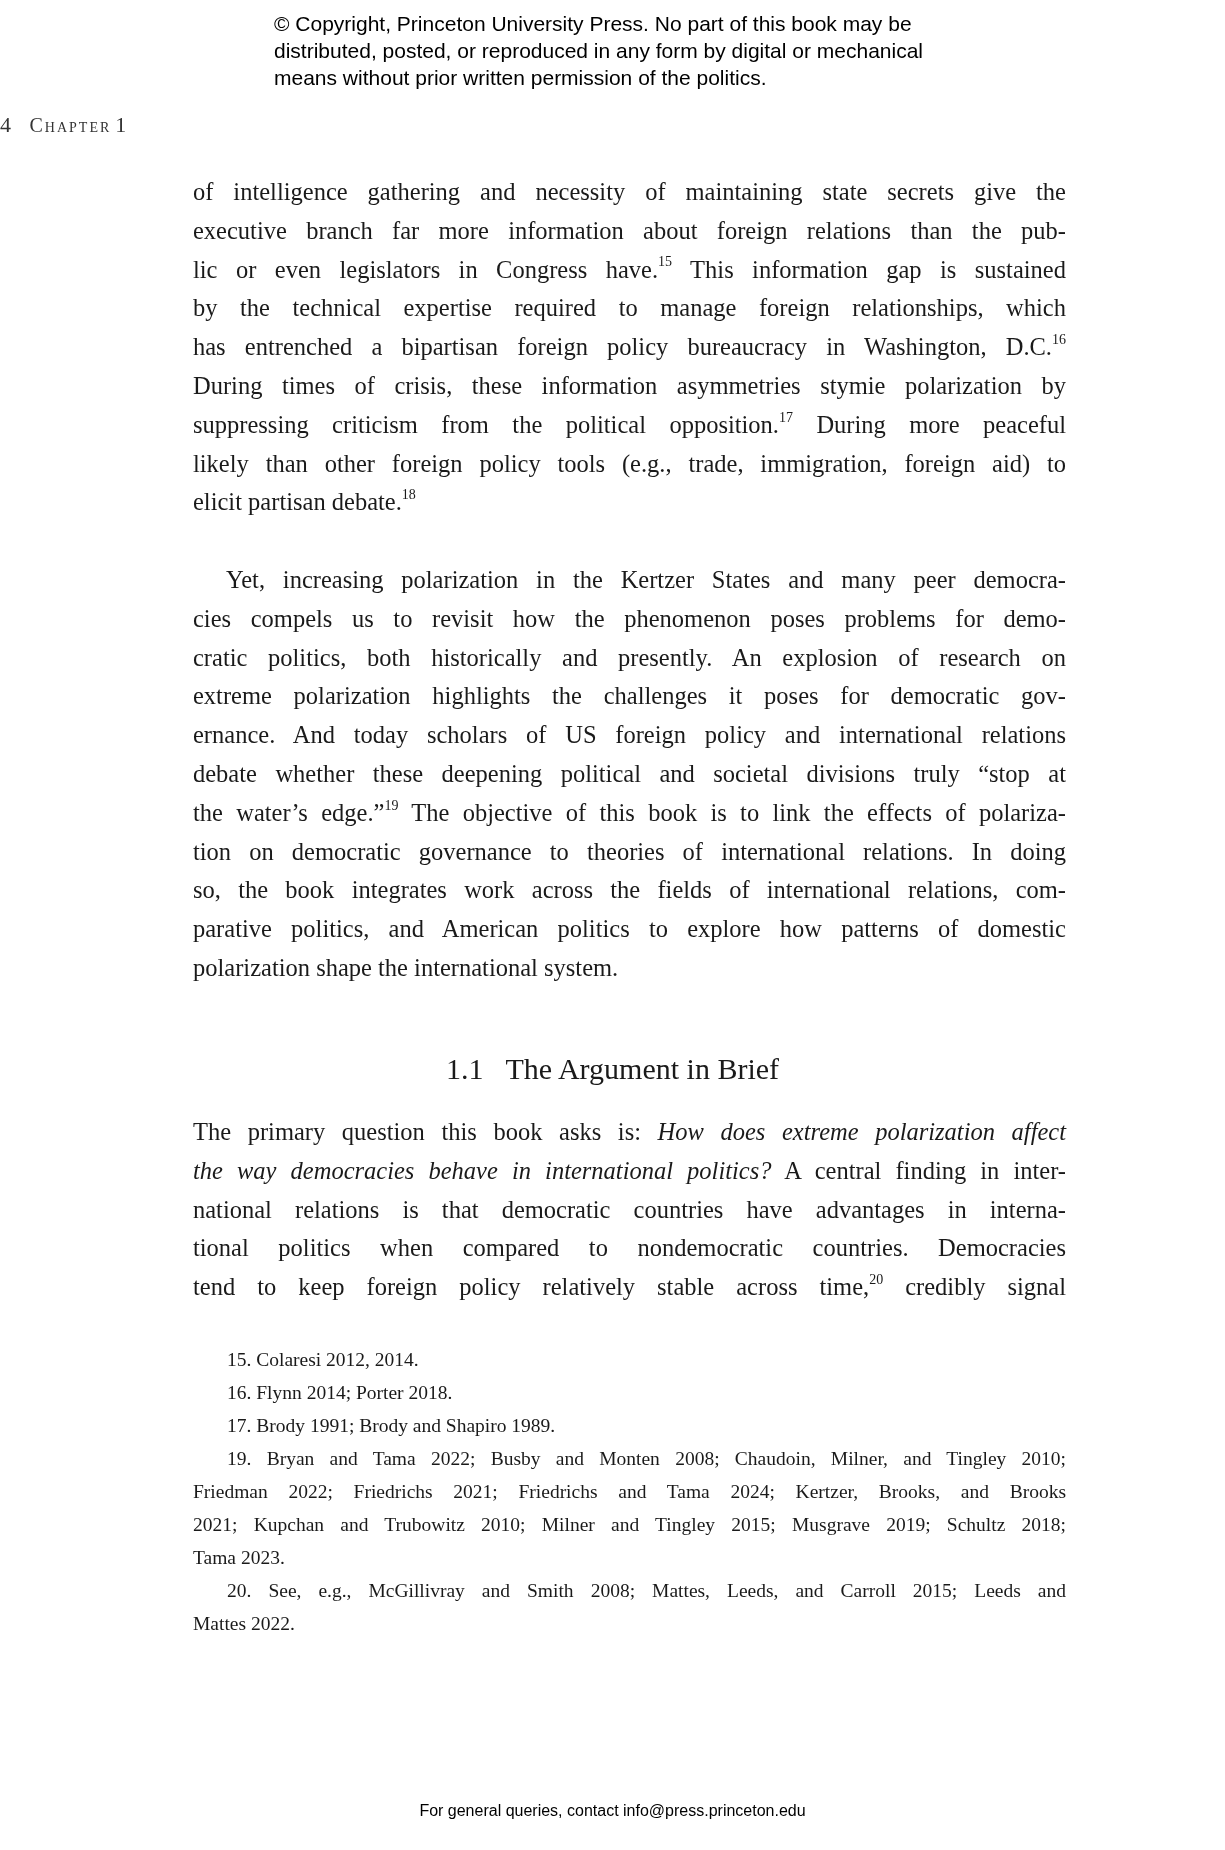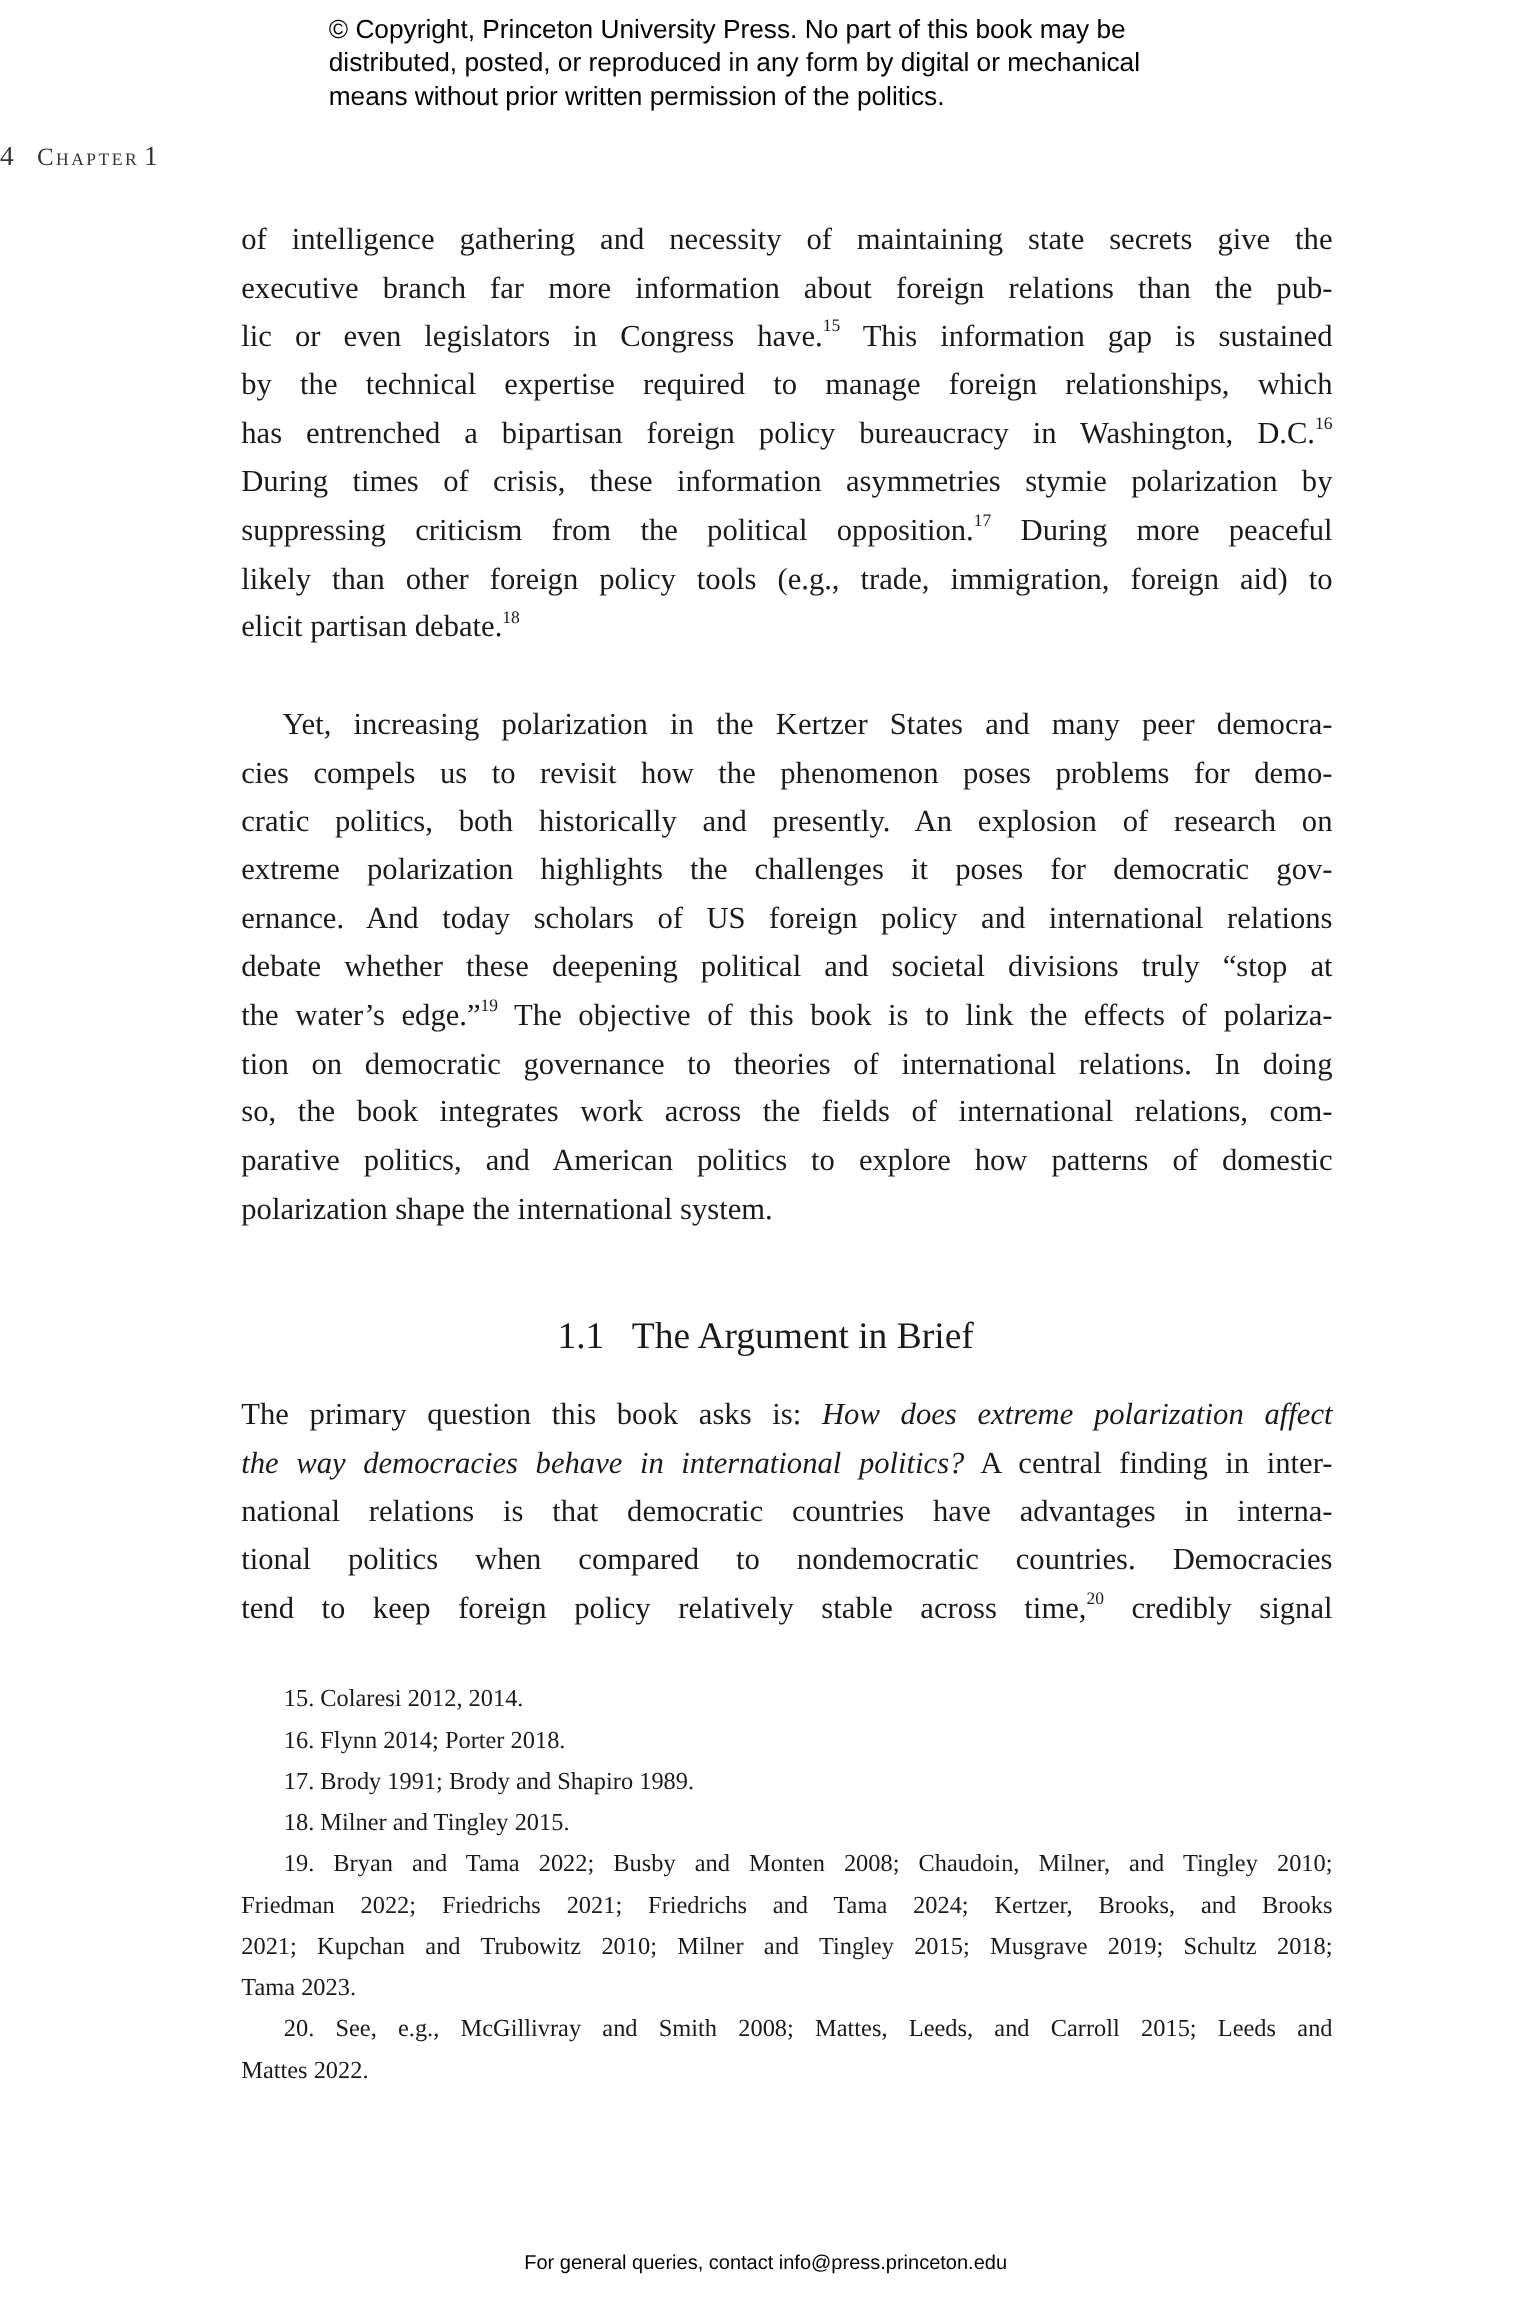--- a/index.html
+++ b/index.html
@@ -1,17 +1,17 @@
 <!DOCTYPE html>
 <html><head>
 <meta charset="utf-8">
 <style>
   html, body { margin:0; padding:0; background:#ffffff; }
   body { width:1225px; height:1850px; position:relative; overflow:hidden; color:#1a1a1a; }
-  .copyright { position:absolute; left:263px; top:10px; width:700px;
+  .copyright { position:absolute; left:274px; top:10px; width:700px;
     font-family:"Liberation Sans", sans-serif; font-size:21px; line-height:27px; color:#000; }
   .copyright .cl { display:block; white-space:nowrap; }
   .running-head { position:absolute; left:0; width:1225px; top:112px; text-align:left;
     font-family:"Liberation Serif", serif; font-size:21px; color:#333; letter-spacing:0.5px; }
   .running-head .pg { margin-right:18px; font-size:22px; }
   .running-head .ch { font-variant:small-caps; letter-spacing:2px; font-size:20px; }
   .running-head .chn { font-size:22px; margin-left:4px; }
   .text-block { position:absolute; left:193px; width:873px;
     font-family:"Liberation Serif", serif; color:#1a1a1a; }
   .body-line { display:block; height:38.8px; line-height:38.8px; font-size:24.5px;
@@ -78,21 +78,20 @@
   <span class="body-line"><i>the way democracies behave in international politics?</i><span> A central finding in inter-</span></span>
   <span class="body-line">national relations is that democratic countries have advantages in interna-</span>
   <span class="body-line">tional politics when compared to nondemocratic countries. Democracies</span>
   <span class="body-line"><span>tend to keep foreign policy relatively stable across time,</span><sup>20</sup><span> credibly signal</span></span>
 </div>
 
 <div class="text-block" style="top:1343px;">
   <span class="fn-line indent last">15. Colaresi 2012, 2014.</span>
   <span class="fn-line indent last">16. Flynn 2014; Porter 2018.</span>
   <span class="fn-line indent last">17. Brody 1991; Brody and Shapiro 1989.</span>
-  <span class="fn-line indent last">18. Milner and Tingley 2015.</span>
   <span class="fn-line indent">19. Bryan and Tama 2022; Busby and Monten 2008; Chaudoin, Milner, and Tingley 2010;</span>
   <span class="fn-line">Friedman 2022; Friedrichs 2021; Friedrichs and Tama 2024; Kertzer, Brooks, and Brooks</span>
   <span class="fn-line">2021; Kupchan and Trubowitz 2010; Milner and Tingley 2015; Musgrave 2019; Schultz 2018;</span>
   <span class="fn-line last">Tama 2023.</span>
   <span class="fn-line indent">20. See, e.g., McGillivray and Smith 2008; Mattes, Leeds, and Carroll 2015; Leeds and</span>
   <span class="fn-line last">Mattes 2022.</span>
 </div>
 
 <div class="footer">For general queries, contact info@press.princeton.edu</div>
 

